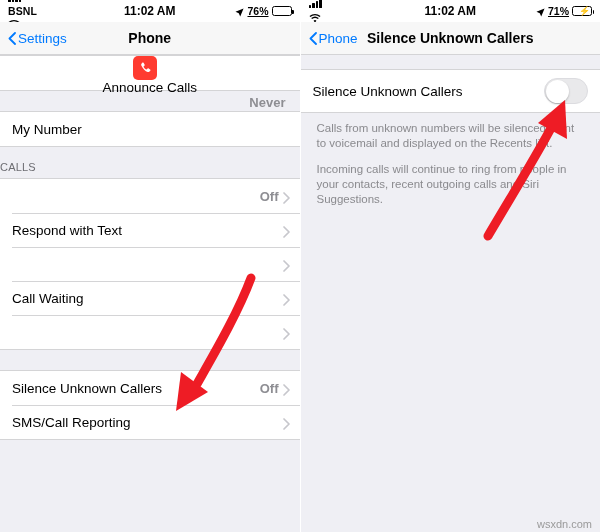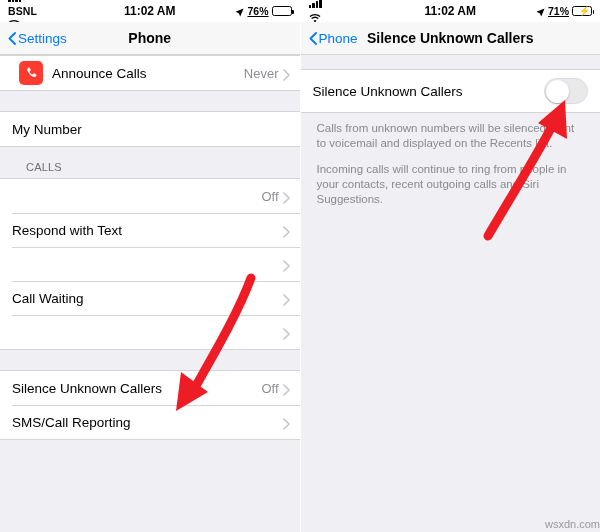--- a/index.html
+++ b/index.html
@@ -171,30 +171,31 @@
   }
   .row + .row:before {
     content: "";
     position: absolute;
     left: 12px;
     right: 0;
     top: 0;
     height: 0.5px;
     background: #d4d4d6;
   }
-  .row.with-icon { padding-left: 19px; }
+  .row.with-icon { padding-left: 10px; flex-direction: column; }
   .row-label {
     font-size: 13.5px;
     color: #000;
   }
   .row-value {
     margin-left: auto;
     font-size: 13px;
     color: #8e8e93;
     padding-right: 4px;
+    font-weight: bold;
   }
   .chev-right {
     width: 7px;
     height: 12px;
     margin-left: auto;
     flex: none;
   }
   .row-value + .chev-right { margin-left: 0; }
   .icon-box {
     width: 24px;
@@ -203,21 +204,21 @@
     margin-right: 9px;
     display: flex;
     align-items: center;
     justify-content: center;
     flex: none;
   }
   .icon-box.red { background: #ff3b30; }
   .section-header {
     font-size: 11px;
     color: #6d6d72;
-    padding: 14px 0 5px 26px;
+    padding: 14px 0 5px 0;
     letter-spacing: 0.2px;
   }
   .spacer-20 { height: 20px; }
   .spacer-14 { height: 14px; }
 
   
   .toggle-row {
     height: 42px;
     display: flex;
     align-items: center;
@@ -255,21 +256,21 @@
   .footnote.second { padding-top: 11px; }
 
   
   .arrow-svg {
     position: absolute;
     pointer-events: none;
   }
 
   .watermark {
     position: absolute;
-    right: 0;
+    right: 8px;
     bottom: 2px;
     font-size: 11px;
     color: #9a9a9a;
     font-family: "Liberation Sans", sans-serif;
   }
 </style>
 </head>
 <body>
 
 <div class="screens">

